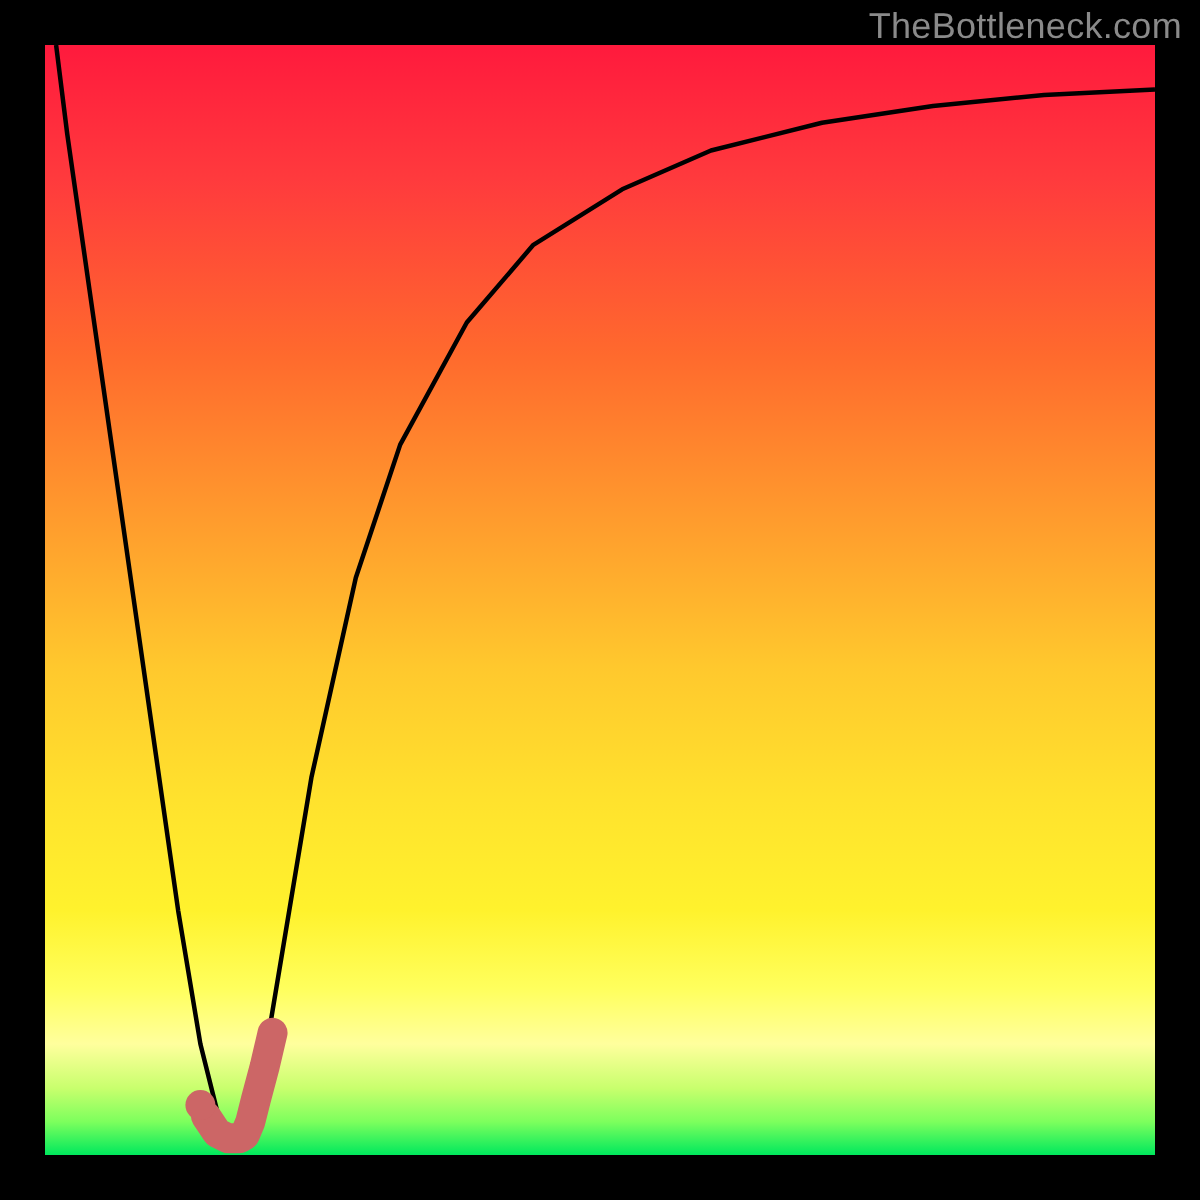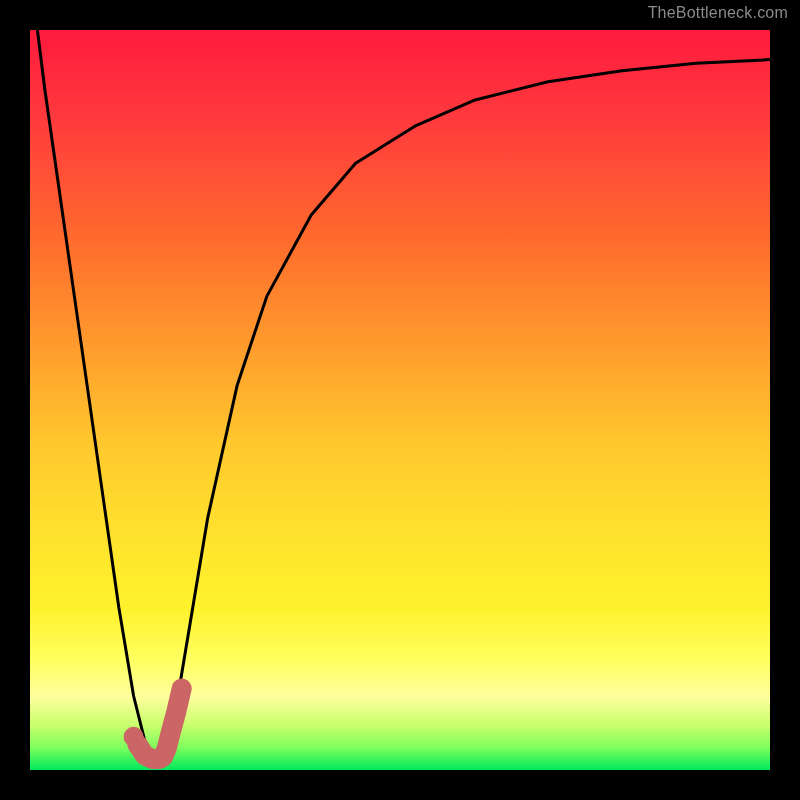--- a/index.html
+++ b/index.html
@@ -37,21 +37,21 @@
       #c8ff6d 94%,
       #7dff5d 97%,
       #00e85d 100%
     );
   }
   .watermark {
     position: absolute;
     top: 4px;
     right: 12px;
     font-family: Arial, Helvetica, sans-serif;
-    font-size: 16px;
+    font-size: 24px;
     color: #8a8a8a;
     letter-spacing: 0.2px;
   }
   svg.curves {
     position: absolute;
     top: 0;
     left: 0;
     width: 740px;
     height: 740px;
   }

